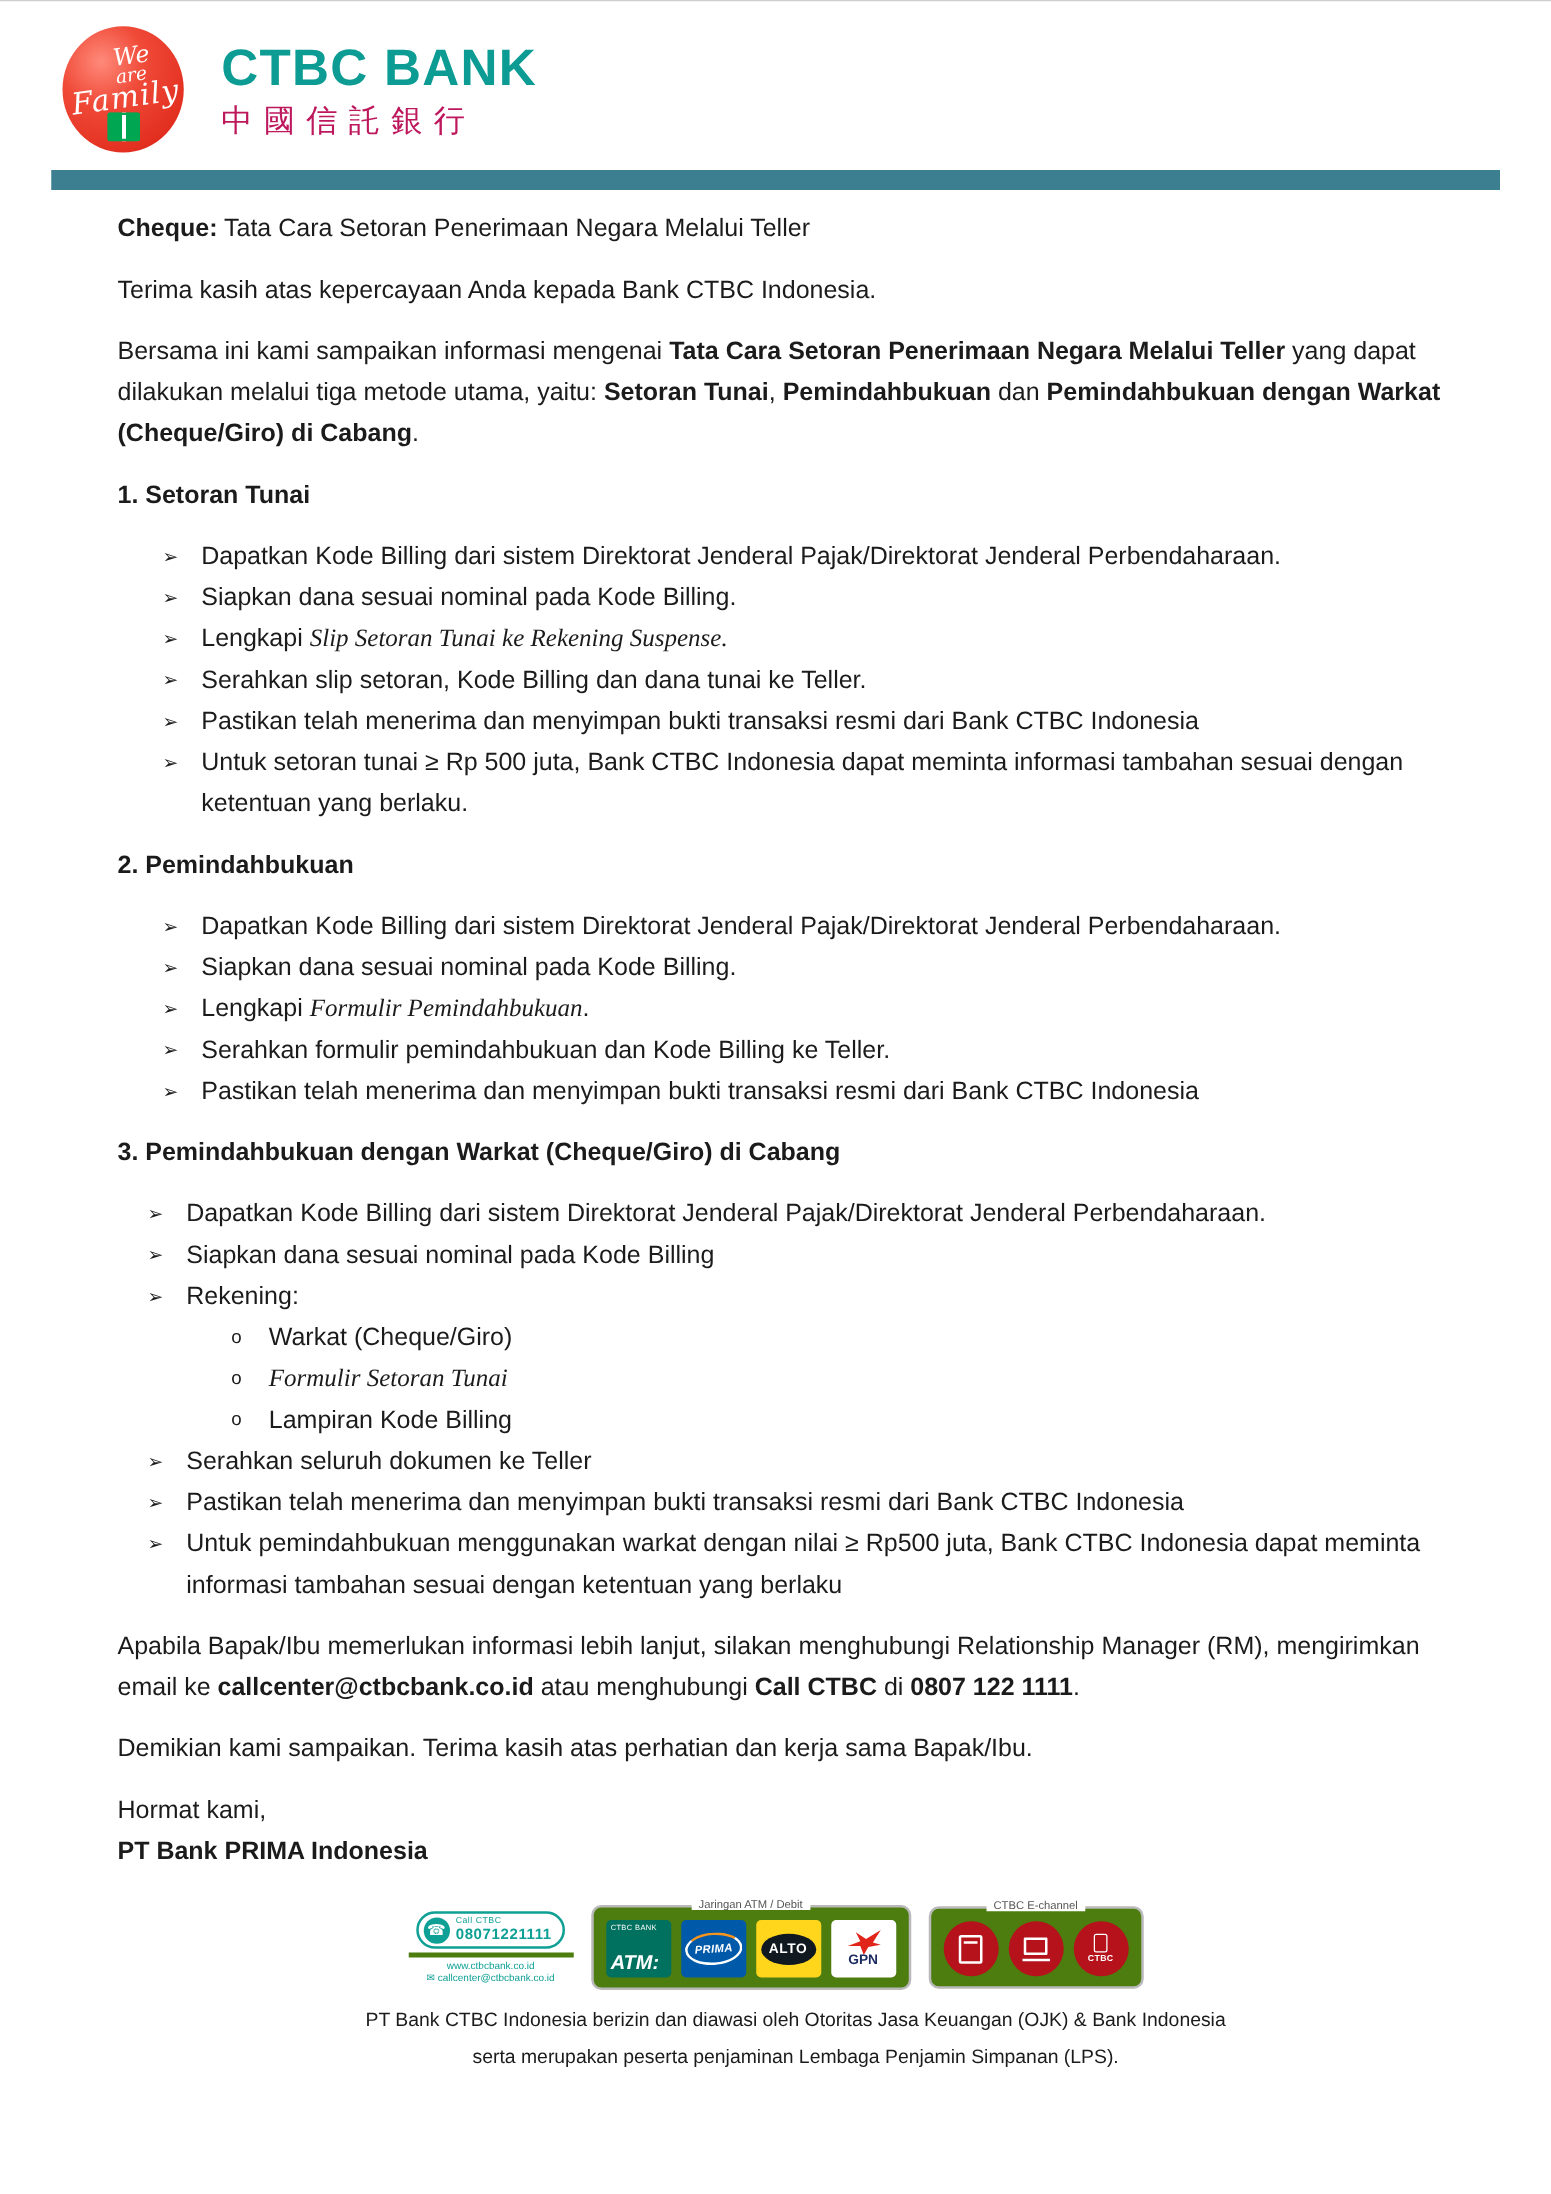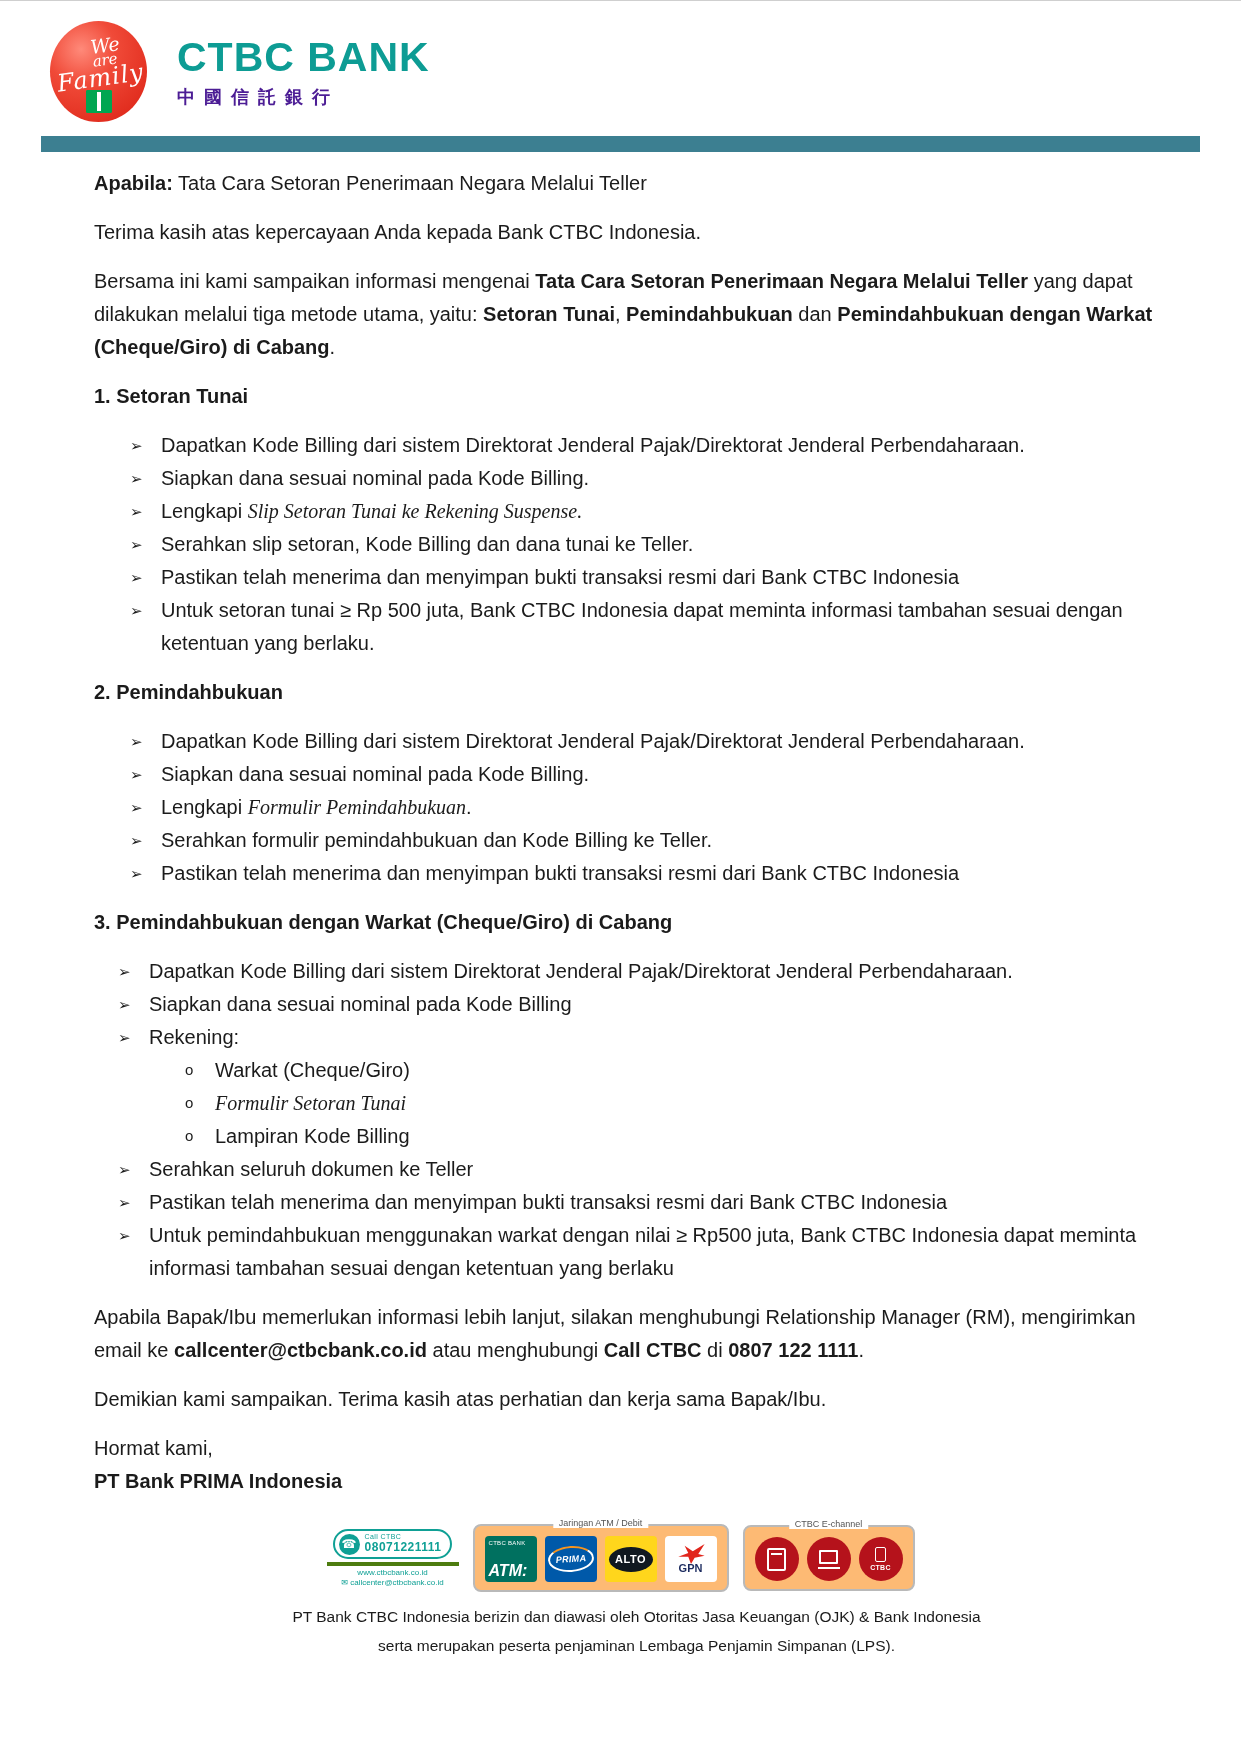--- a/index.html
+++ b/index.html
@@ -31,21 +31,21 @@
   .ls2{font-size:15px;margin:-2px 0 0 14px;}
   .ls3{font-size:24px;margin-top:-3px;letter-spacing:1px;}
   .green-square{
     position:absolute;bottom:9px;left:50%;transform:translateX(-50%);
     width:26px;height:23px;border-radius:2px;
     background:linear-gradient(90deg,#00A651 44%,#ffffff 44%,#ffffff 56%,#00A651 56%);
     box-shadow:inset 0 0 0 2px #00A651;
   }
   .brand{display:flex;flex-direction:column;}
   .brand-name{font-size:41px;font-weight:700;letter-spacing:1px;color:#0D9C94;line-height:1;}
-  .brand-cn{font-size:18px;font-weight:700;letter-spacing:9px;color:#4c1d95;margin-top:10px;line-height:1;}
+  .brand-cn{font-size:25px;font-weight:400;letter-spacing:9px;color:#be185d;margin-top:10px;line-height:1;}
   .divider-bar{height:16px;background:#3C7F91;margin:14px 41px 0 41px;}
   
   .content{margin:0 85px 0 94px;font-size:20px;line-height:33px;}
   .content p{margin:16px 0;}
   .content .first{margin-top:15px;}
   .b{font-weight:bold;}
   .i{font-style:italic;font-family:Liberation Serif, serif;}
   .sec-title{font-weight:bold;margin:16px 0;}
   .bullets{margin:16px 0;}
   .bullet{display:flex;}
@@ -58,21 +58,21 @@
   
   .logo-strip{display:flex;justify-content:center;align-items:center;gap:14px;margin-top:26px;}
   .call-badge{display:flex;flex-direction:column;align-items:center;width:132px;}
   .badge-pill{display:flex;align-items:center;gap:5px;border:2px solid #0FA095;border-radius:16px;padding:2px 9px 2px 4px;}
   .phone-circle{width:21px;height:21px;border-radius:50%;background:#0FA095;color:#fff;display:flex;align-items:center;justify-content:center;font-size:12px;}
   .pill-text{display:flex;flex-direction:column;line-height:1.15;color:#0FA095;}
   .pill-label{font-size:7px;letter-spacing:.4px;}
   .pill-phone{font-size:12px;font-weight:bold;letter-spacing:.5px;}
   .badge-site{font-size:8px;color:#0FA095;margin-top:3px;border-top:4px solid #4d7c0f;padding-top:2px;width:100%;text-align:center;}
   .badge-email{font-size:8px;color:#0FA095;margin-top:1px;white-space:nowrap;}
-  .net-box,.ech-box{position:relative;border:2px solid #b9b9b9;border-radius:8px;background:#fdba74;display:flex;align-items:center;gap:8px;padding:10px 10px 8px;}
+  .net-box,.ech-box{position:relative;border:2px solid #b9b9b9;border-radius:8px;background:#4d7c0f;display:flex;align-items:center;gap:8px;padding:10px 10px 8px;}
   .box-label{position:absolute;top:-8px;left:50%;transform:translateX(-50%);background:#fff;padding:0 6px;font-size:9px;color:#555;white-space:nowrap;}
   .lg{width:52px;height:46px;border-radius:4px;box-sizing:border-box;}
   .lg-ctbc{background:#00705F;color:#fff;display:flex;flex-direction:column;justify-content:space-between;padding:4px 4px 3px;}
   .lg-ctbc-top{font-size:6px;letter-spacing:.3px;}
   .lg-ctbc-main{font-size:16px;font-weight:bold;font-style:italic;line-height:1;}
   .lg-prima{background:#0059A9;display:flex;align-items:center;justify-content:center;}
   .prima-oval{width:42px;height:22px;border:2px solid #fff;border-top-color:#F7941D;border-radius:50%;display:flex;align-items:center;justify-content:center;transform:rotate(-4deg);}
   .prima-txt{color:#fff;font-size:9px;font-weight:bold;font-style:italic;letter-spacing:.3px;}
   .lg-alto{background:#FFD61C;display:flex;align-items:center;justify-content:center;}
   .alto-oval{width:44px;height:25px;background:#101820;border-radius:50%;display:flex;align-items:center;justify-content:center;}
@@ -104,21 +104,21 @@
     </div>
     <div class="brand">
       <div class="brand-name">CTBC BANK</div>
       <div class="brand-cn">中國信託銀行</div>
     </div>
   </div>
   <div class="divider-bar"></div>
 
   <div class="content">
 
-    <p class="first"><span class="b">Apabila:</span><span> Tata Cara Setoran Penerimaan Negara Melalui Teller</span></p>
+    <p class="first"><span class="b">Cheque:</span><span> Tata Cara Setoran Penerimaan Negara Melalui Teller</span></p>
 
 
     <p>Terima kasih atas kepercayaan Anda kepada Bank CTBC Indonesia.</p>
 
     <p><span>Bersama ini kami sampaikan informasi mengenai </span><span class="b">Tata Cara Setoran Penerimaan Negara Melalui Teller</span><span> yang dapat dilakukan melalui tiga metode utama, yaitu: </span><span class="b">Setoran Tunai</span><span>, </span><span class="b">Pemindahbukuan</span><span> dan </span><span class="b">Pemindahbukuan dengan Warkat (Cheque/Giro) di Cabang</span><span>.</span></p>
 
     <div class="sec-title">1. Setoran Tunai</div>
     <div class="bullets">
       <div class="bullet ind-a">
           <span class="bmark">➢</span>

